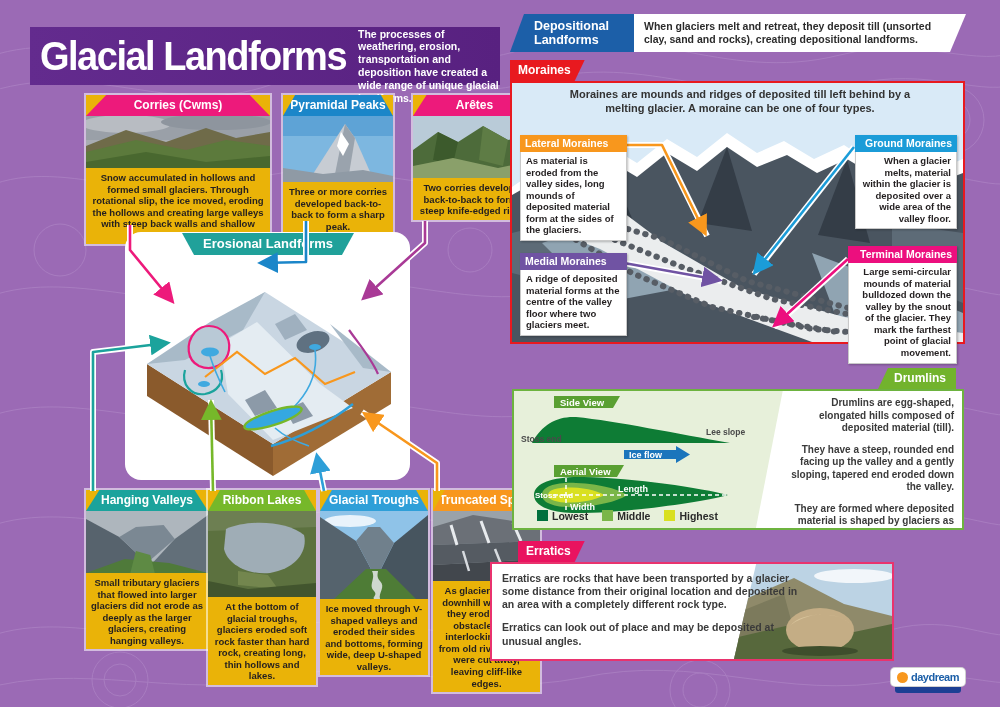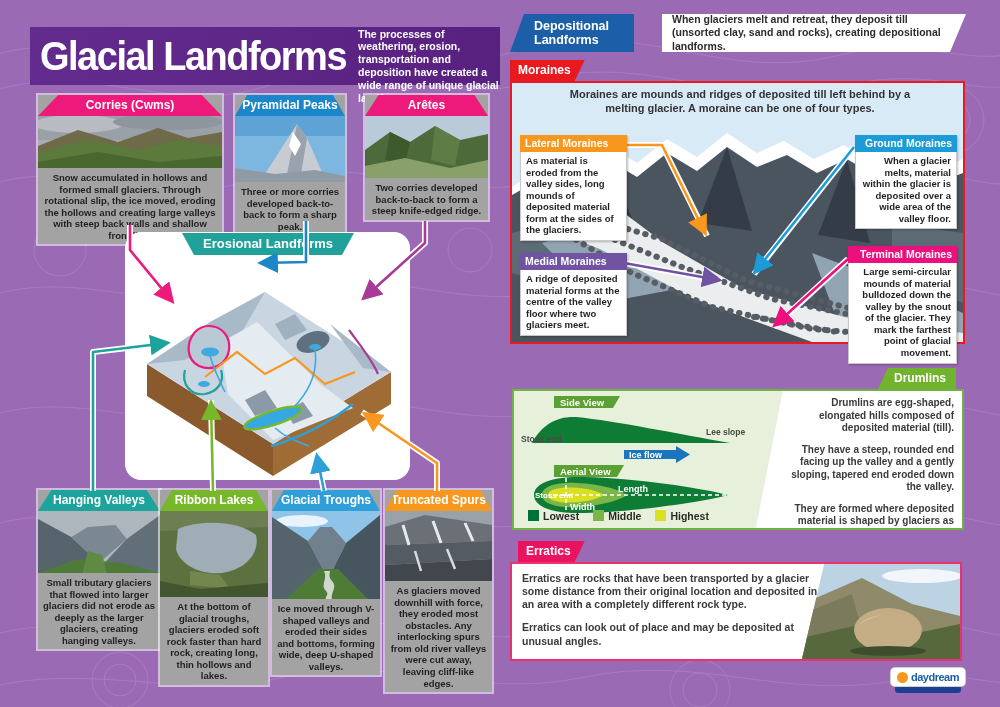--- a/index.html
+++ b/index.html
@@ -8,37 +8,37 @@
   #topo{position:absolute;left:0;top:0;z-index:0;}
 
   
   #title-banner{position:absolute;left:30px;top:27px;width:470px;height:58px;
     background:linear-gradient(90deg,#632b8e,#582180);z-index:2;display:flex;align-items:center;}
   #page-title{color:#fff;font-weight:bold;font-size:38px;letter-spacing:-1.5px;padding-left:10px;
     transform:scaleY(1.05);white-space:nowrap;}
   #page-subtitle{color:#fff;font-weight:bold;font-size:10.5px;line-height:1.22;width:182px;margin-left:12px;margin-top:20px;}
 
   
-  .card{position:absolute;background:#a3a3a3;z-index:2;box-shadow:0 0 0 2px rgba(255,255,255,.55);}
+  .card{position:absolute;background:#eab308;z-index:2;box-shadow:0 0 0 2px rgba(255,255,255,.55);margin-left:48px;}
   .card-header{clip-path:polygon(11% 0,89% 0,100% 100%,0 100%);color:#fff;font-weight:bold;
     text-align:center;font-size:12px;padding:3px 0 4px;}
   .card-text{font-weight:bold;color:#231f20;font-size:9.5px;line-height:1.22;text-align:center;
     padding:4px 4px 3px;}
   .card-photo{display:block;width:100%;}
 
   
   #erosional-panel{position:absolute;left:125px;top:232px;width:285px;height:248px;background:#fff;
     border-radius:16px;z-index:2;}
   #erosional-banner{position:absolute;left:182px;top:233px;width:172px;height:22px;background:#20a19a;
     clip-path:polygon(0 0,100% 0,93% 100%,7% 100%);color:#fff;font-weight:bold;font-size:13px;
     text-align:center;line-height:22px;z-index:4;}
 
   
   #depositional-banner{position:absolute;left:510px;top:14px;width:456px;height:38px;z-index:2;
-    clip-path:polygon(14px 0,100% 0,calc(100% - 16px) 100%,0 100%);display:flex;gap:28px;}
+    clip-path:polygon(14px 0,100% 0,calc(100% - 16px) 100%,0 100%);display:flex;}
   #depositional-tab{width:124px;background:#1c5fa8;color:#fff;font-weight:bold;font-size:12.5px;
     line-height:1.15;display:flex;align-items:center;padding-left:24px;box-sizing:border-box;}
   #depositional-intro{flex:1;background:#fff;color:#2b2b2b;font-weight:bold;font-size:10.5px;
     line-height:1.25;display:flex;align-items:center;padding:0 18px 0 10px;}
 
   .section-tab{position:absolute;color:#fff;font-weight:bold;font-size:12px;z-index:3;
     padding:3px 14px 4px 8px;clip-path:polygon(0 0,100% 0,calc(100% - 10px) 100%,0 100%);}
 
   #moraines-box{position:absolute;left:510px;top:81px;width:455px;height:263px;background:#a3a3a3;
     border:2px solid #e8191f;box-sizing:border-box;z-index:2;}
@@ -50,25 +50,25 @@
     font-weight:bold;font-size:9.5px;line-height:1.22;padding:3px 5px 4px;}
   .mc-right .mc-body,.mc-right .mc-header{text-align:right;}
 
   #drumlins-box{position:absolute;left:512px;top:389px;width:452px;height:141px;background:#e7f0da;
     border:2px solid #6db33f;box-sizing:border-box;z-index:2;overflow:hidden;}
   #drumlins-white{position:absolute;right:0;top:0;width:46%;height:100%;background:#fff;
     clip-path:polygon(13% 0,100% 0,100% 100%,0 100%);}
   #drumlins-text{position:absolute;right:8px;top:6px;width:38%;z-index:3;color:#3a3a3a;
     font-weight:bold;font-size:10px;line-height:1.25;text-align:right;}
   #drumlins-text .para{margin-bottom:9px;}
-  #drumlins-legend{position:absolute;left:14px;bottom:6px;display:flex;gap:14px;z-index:3;
+  #drumlins-legend{position:absolute;left:23px;bottom:6px;display:flex;gap:14px;z-index:3;
     font-weight:bold;font-size:10.5px;color:#2a2a2a;align-items:center;}
   .swatch{display:inline-block;width:11px;height:11px;margin-right:4px;vertical-align:-1px;}
 
-  #erratics-box{position:absolute;left:510px;top:562px;width:452px;height:99px;background:#fff;
+  #erratics-box{position:absolute;left:490px;top:562px;width:404px;height:99px;background:#fff;
     border:2px solid #e9336e;box-sizing:border-box;z-index:2;overflow:hidden;}
   #erratics-text{position:absolute;left:10px;top:8px;width:300px;color:#3a3a3a;font-weight:bold;
     font-size:10.5px;line-height:1.25;z-index:3;}
   #erratics-text .para{margin-bottom:10px;}
   #erratics-photo{position:absolute;right:0;top:0;height:100%;width:158px;
     clip-path:polygon(14% 0,100% 0,100% 100%,0 100%);}
 
   
   #daydream-logo{position:absolute;left:891px;top:668px;width:74px;z-index:2;}
   #logo-badge{background:#fff;border-radius:4px;height:18px;display:flex;align-items:center;

